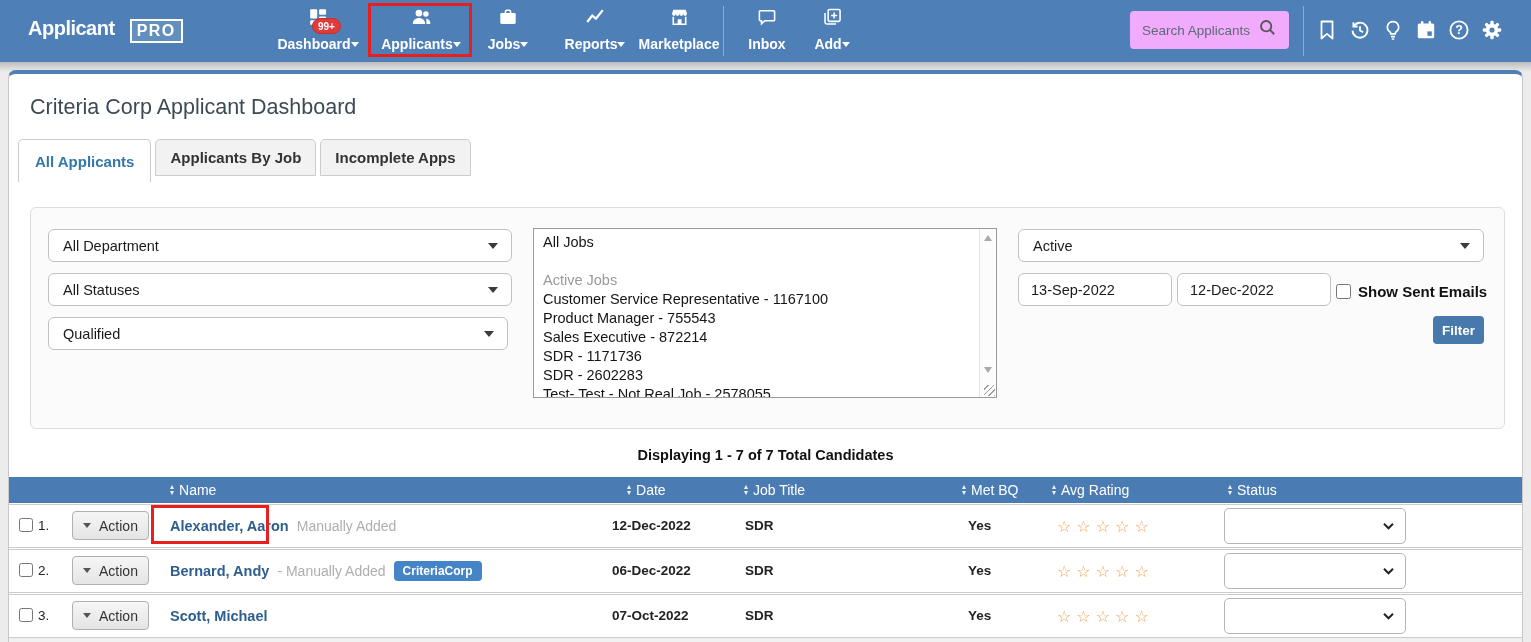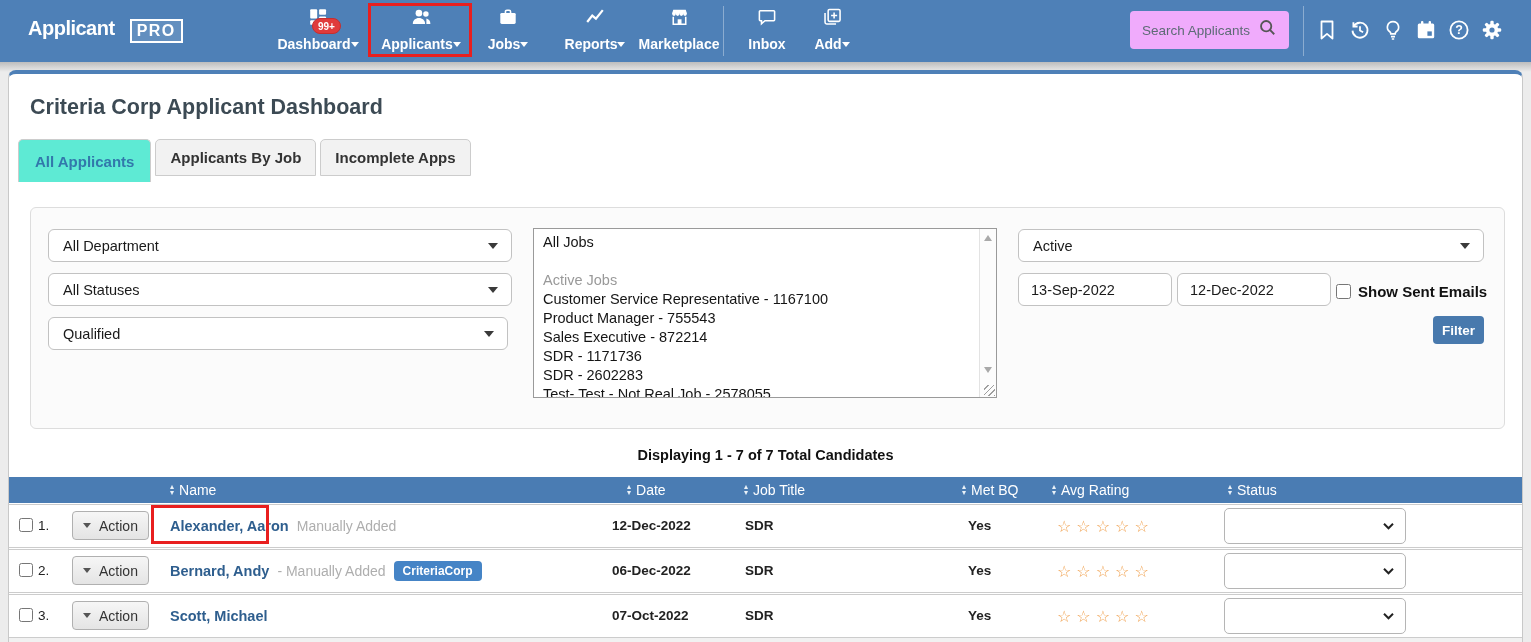--- a/index.html
+++ b/index.html
@@ -23,26 +23,26 @@
           display:flex;align-items:center;padding:0 10px;box-sizing:border-box;}
   .search input{border:none;outline:none;flex:1;width:105px;font-size:13.5px;color:#333;font-family:inherit;background:transparent;}
   .search input::placeholder{color:#5d6b75;}
   .utility{position:absolute;left:1315px;top:18px;display:flex;gap:9px;}
   .u-btn{width:24px;height:24px;cursor:pointer;}
 
   
   .nav-shadow{position:absolute;left:0;top:62px;width:1531px;height:10px;background:linear-gradient(#bdbdbd,#ececec);}
   .panel{position:absolute;left:8px;top:70px;width:1515px;height:572px;background:#fff;border:1px solid #c8c8c8;
          border-bottom:none;border-top:4px solid #4e80b7;border-radius:8px 8px 0 0;box-sizing:border-box;}
-  .page-title{position:absolute;left:30px;top:95px;font-size:21.5px;font-weight:bold;color:#3c4a54;}
+  .page-title{position:absolute;left:30px;top:95px;font-size:21.5px;font-weight:normal;color:#3c4a54;}
 
   .tabs{position:absolute;left:18px;top:139px;display:flex;gap:4px;align-items:flex-start;z-index:2;}
   .tab{box-sizing:border-box;border:1px solid #ccc;border-radius:5px 5px 0 0;background:#f2f2f2;height:37px;
        padding:0 14px;display:flex;align-items:center;font-size:15px;font-weight:bold;color:#333;cursor:pointer;}
-  .tab.active{background:#5eead4;height:43px;border-bottom:none;color:#3278ab;padding:0 16px;}
+  .tab.active{background:#ffffff;height:43px;border-bottom:none;color:#3278ab;padding:0 16px;}
 
   
   .filter-panel{position:absolute;left:30px;top:207px;width:1475px;height:222px;background:#fbfbfb;
                 border:1px solid #ddd;border-radius:6px;box-sizing:border-box;}
   .fselect{position:absolute;box-sizing:border-box;height:33px;background:#fff;border:1px solid #c2c2c2;border-radius:6px;
            display:flex;align-items:center;padding:0 14px;font-size:14.5px;color:#1a1a1a;cursor:pointer;}
   .fs-caret{position:absolute;right:13px;top:13px;width:0;height:0;border-left:5px solid transparent;
             border-right:5px solid transparent;border-top:6px solid #3a3a3a;}
   #sel-dept{left:48px;top:229px;width:464px;}
   #sel-status{left:48px;top:273px;width:464px;}

